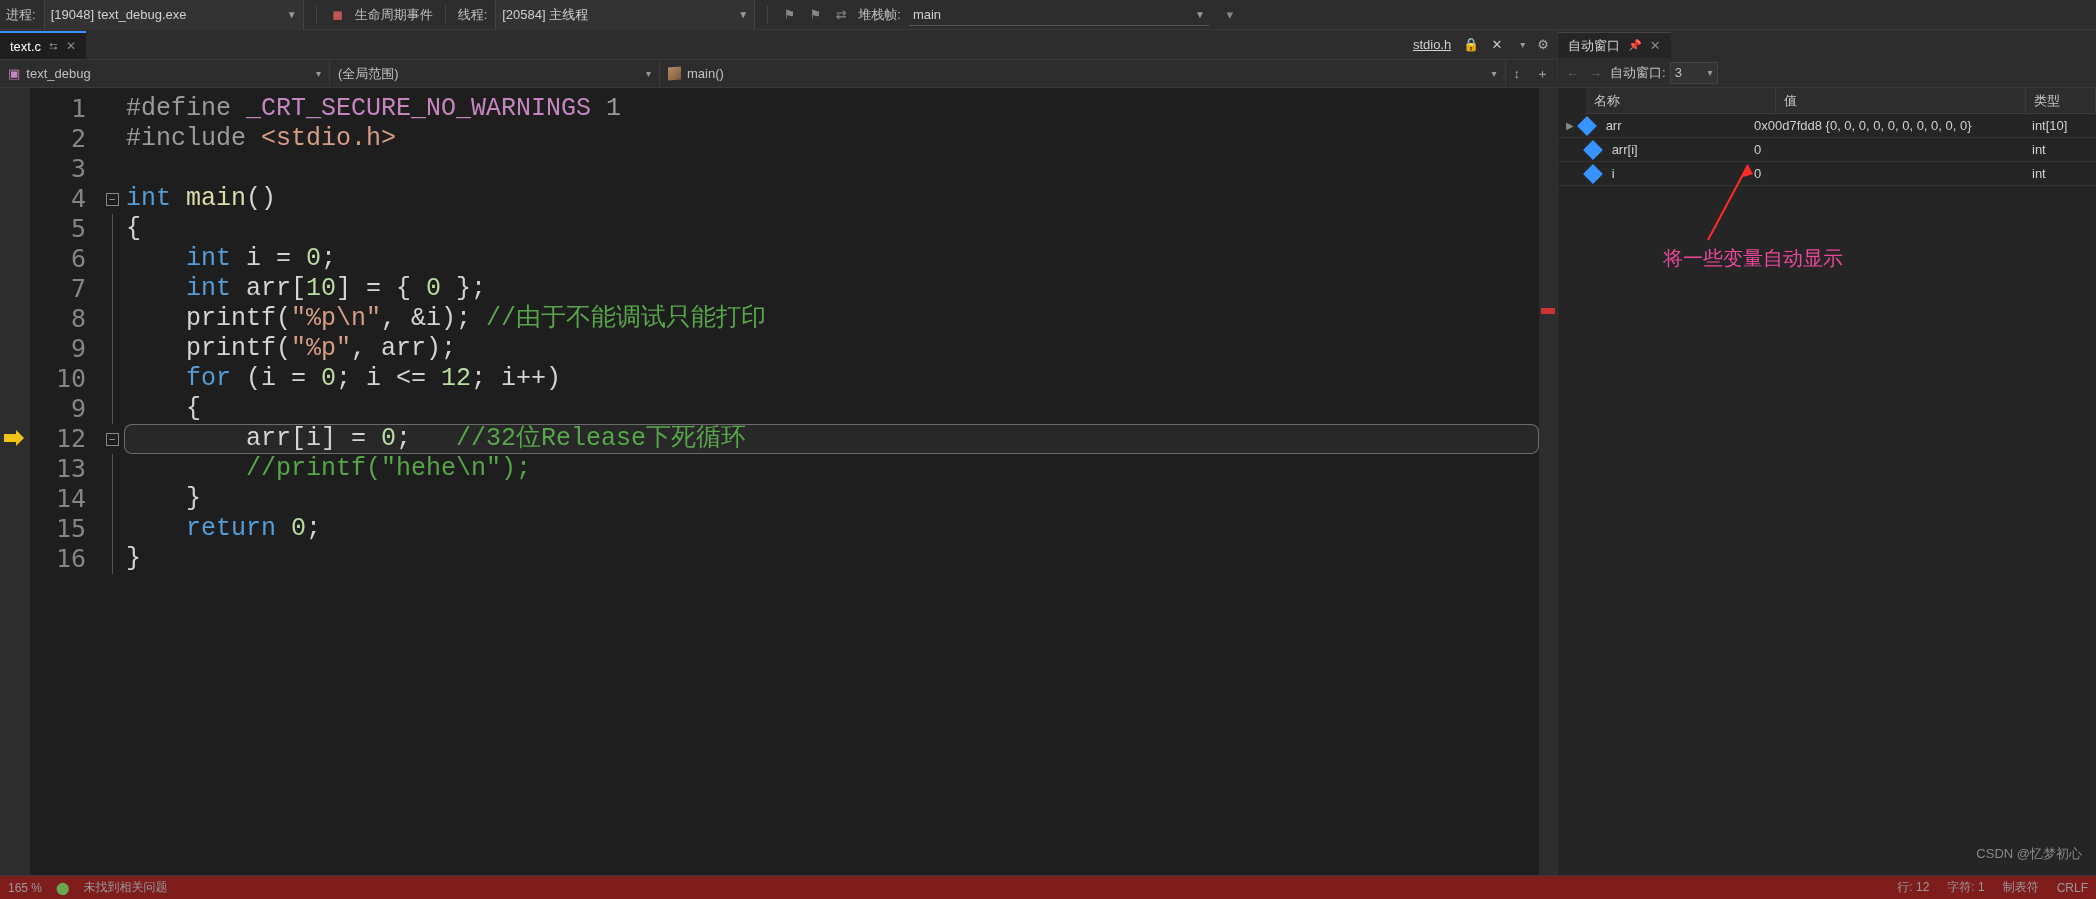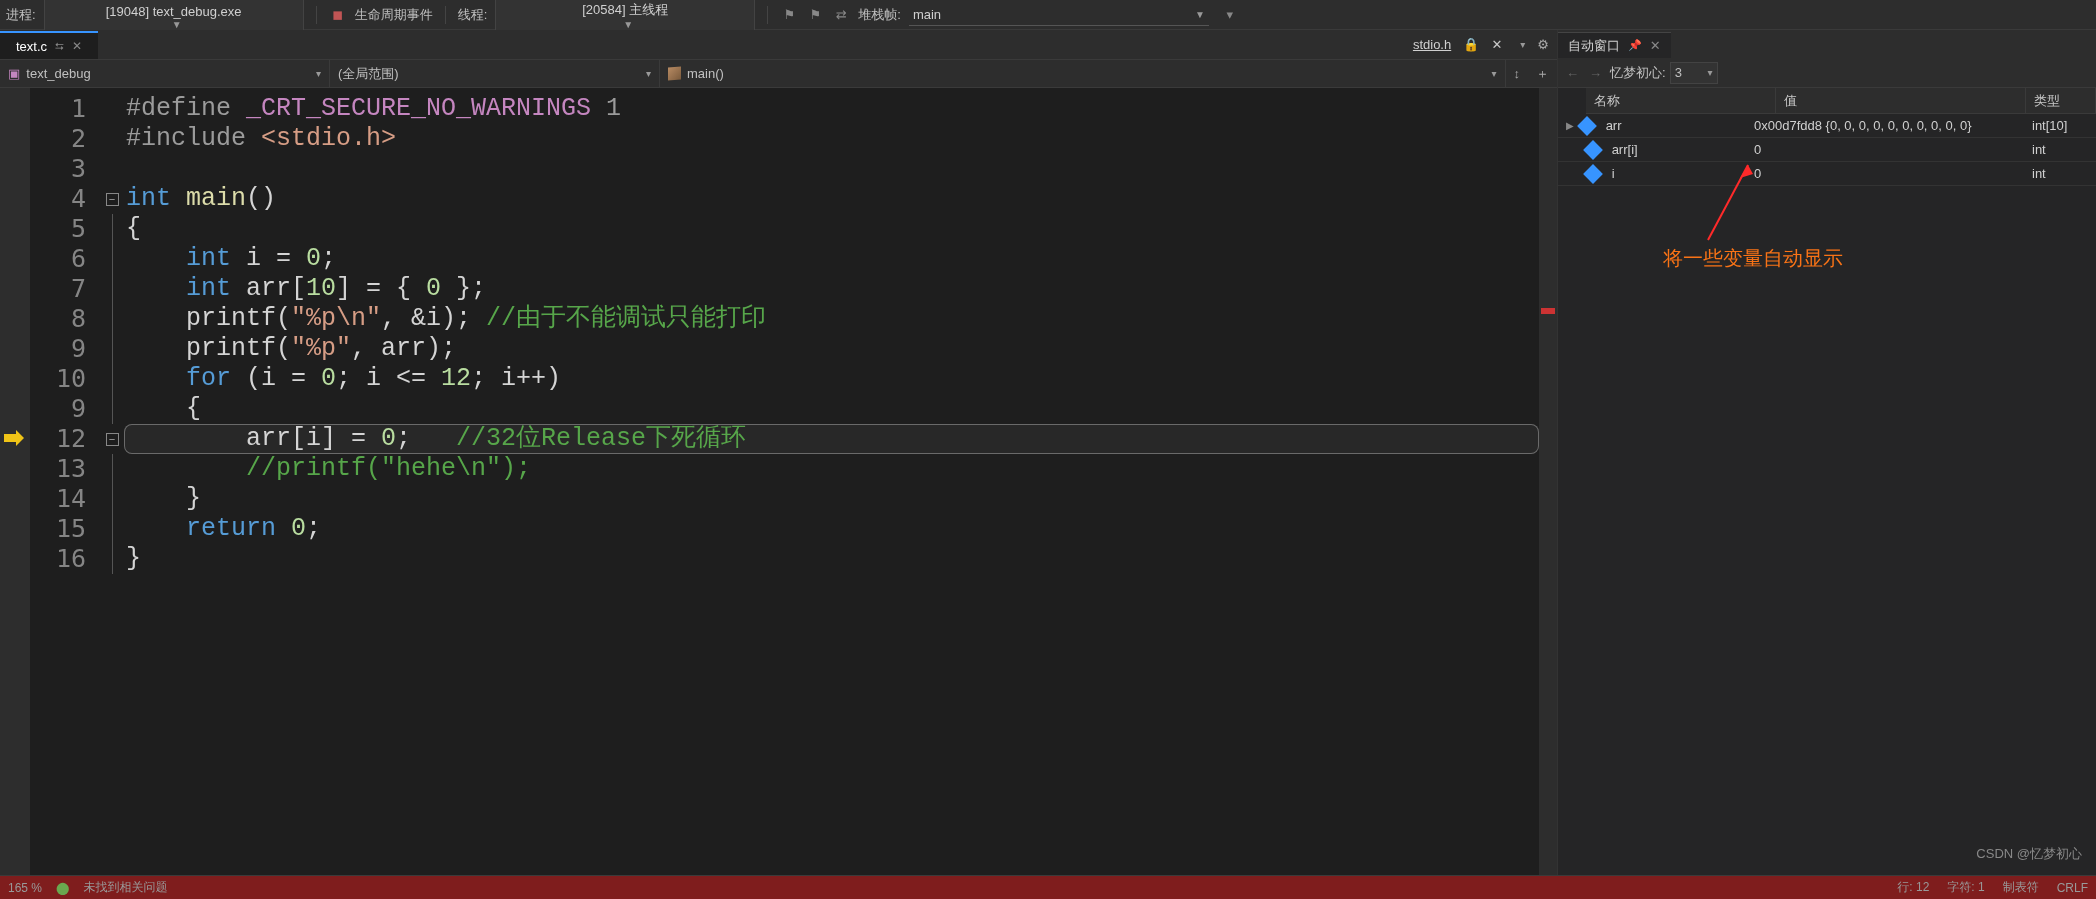--- a/index.html
+++ b/index.html
@@ -10,35 +10,35 @@
     display:flex; flex-direction:column;
   }
   .toolbar {
     height:30px; background:#2d2d2d; display:flex; align-items:center;
     padding:11px 6px; gap:8px; border-bottom:1px solid #3a3a3a;
   }
   .toolbar .lbl { color:#bfbfbf; }
   .toolbar .combo {
     background:#333; border:1px solid #434343; height:32px;
     display:flex; align-items:center; padding:0 6px; min-width:170px;
-    justify-content:flex-end; color:#d0d0d0;flex-direction:column;
+    justify-content:space-between; color:#d0d0d0;
   }
   .toolbar .combo.wide { min-width:260px; }
   .chev { color:#999; font-size:10px; margin-left:6px; }
   .tb-icon { width:18px; height:18px; display:flex; align-items:center; justify-content:center; color:#888; }
   .tb-icon.red { color:#c15555; }
   .tb-sep { width:1px; height:18px; background:#444; margin:0 4px; }
   .stackcombo { background:transparent; border-bottom:1px solid #555; min-width:300px; height:22px;
     display:flex; align-items:center; padding:0 4px; justify-content:space-between; color:#d0d0d0;}
   .main { flex:1 1 auto; display:flex; min-height:0; }
   .left-col { flex:1 1 auto; display:flex; flex-direction:column; min-width:0; border-right:1px solid #333;}
   .tabbar { height:30px; background:#2d2d2d; display:flex; align-items:flex-end;
     border-bottom:1px solid #3a3a3a; position:relative; }
   .tab {
-    background:#1e1e1e; height:28px; display:flex; align-items:center; padding:0 16px;
+    background:#1e1e1e; height:28px; display:flex; align-items:center; padding:0 10px;
     border-top:2px solid #3794ff; color:#fff; gap:8px; font-size:13px;
   }
   .tab .pin { color:#888; font-size:11px; }
   .tab .x { color:#888; font-size:12px; }
   .tabbar-right { margin-left:auto; display:flex; align-items:center; gap:12px; padding-right:8px; height:100%; }
   .tabbar-right .filelink { color:#d0d0d0; text-decoration:underline;text-align:center; }
   .tabbar-right .lock { color:#aaa; }
   .navbar { height:28px; background:#2d2d2d; display:flex; border-bottom:1px solid #3a3a3a;}
   .navbar .cell { display:flex; align-items:center; padding:0 8px; border-right:1px solid #3a3a3a;
     color:#c0c0c0; gap:6px; font-size:13px; }
@@ -91,21 +91,21 @@
     display:flex; align-items:center; padding:0 4px; justify-content:space-between;}
   .var-header { height:26px; display:flex; background:#2d2d2d; color:#c8c8c8; border-bottom:1px solid #3a3a3a;margin-left:28px;}
   .var-header div { border-right:1px solid #3a3a3a; padding:4px 8px;}
   .vc-name{flex:0 0 190px;} .vc-val{flex:1 1 auto;} .vc-type{flex:0 0 70px; border-right:none;}
   .var-row { height:24px; display:flex; align-items:center; color:#d0d0d0; border-bottom:1px solid #333;}
   .var-row .vc-name{flex:0 0 190px; padding-left:8px; display:flex; align-items:center; gap:4px;}
   .var-row .vc-val{flex:1 1 auto; padding-left:6px;}
   .var-row .vc-type{flex:0 0 70px; padding-left:6px;}
   .tri { color:#888; width:10px; display:inline-block; font-size:10px;}
   .vicon { width:14px; height:14px; background:#3794ff; transform:rotate(45deg); display:inline-block;}
-  .anno { position:absolute; color:#f97316; font-size:20px; }
+  .anno { position:absolute; color:#ec4899; font-size:20px; }
   .statusbar { height:24px; background:#7f1d1d; display:flex; align-items:center; color:#999;
     padding:0 8px; gap:14px; border-top:1px solid #3a3a3a; font-size:12px; justify-content:space-between;}
   .statusbar .sl { display:flex; gap:14px; align-items:center;}
   .statusbar .sr { display:flex; gap:18px; align-items:center;}
   .watermark { position:absolute; right:14px; bottom:36px; color:#888; font-size:13px;}
 </style>
 </head>
 <body>
 
 <div class="toolbar">
@@ -267,21 +267,21 @@
       <div class="ptab">
         <span>自动窗口</span>
         <span class="pin">📌</span>
         <span class="x">✕</span>
       </div>
     </div>
     <div class="panel-search">
       <span class="navarr">←</span>
       <span class="navarr">→</span>
       <div class="depth">
-        <span>忆梦初心:</span>
+        <span>自动窗口:</span>
         <div class="depthbox">
           <span>3</span>
           <span class="chev">▾</span>
         </div>
       </div>
     </div>
     <div class="var-header">
       <div class="vc-name">名称</div>
       <div class="vc-val">值</div>
       <div class="vc-type">类型</div>

